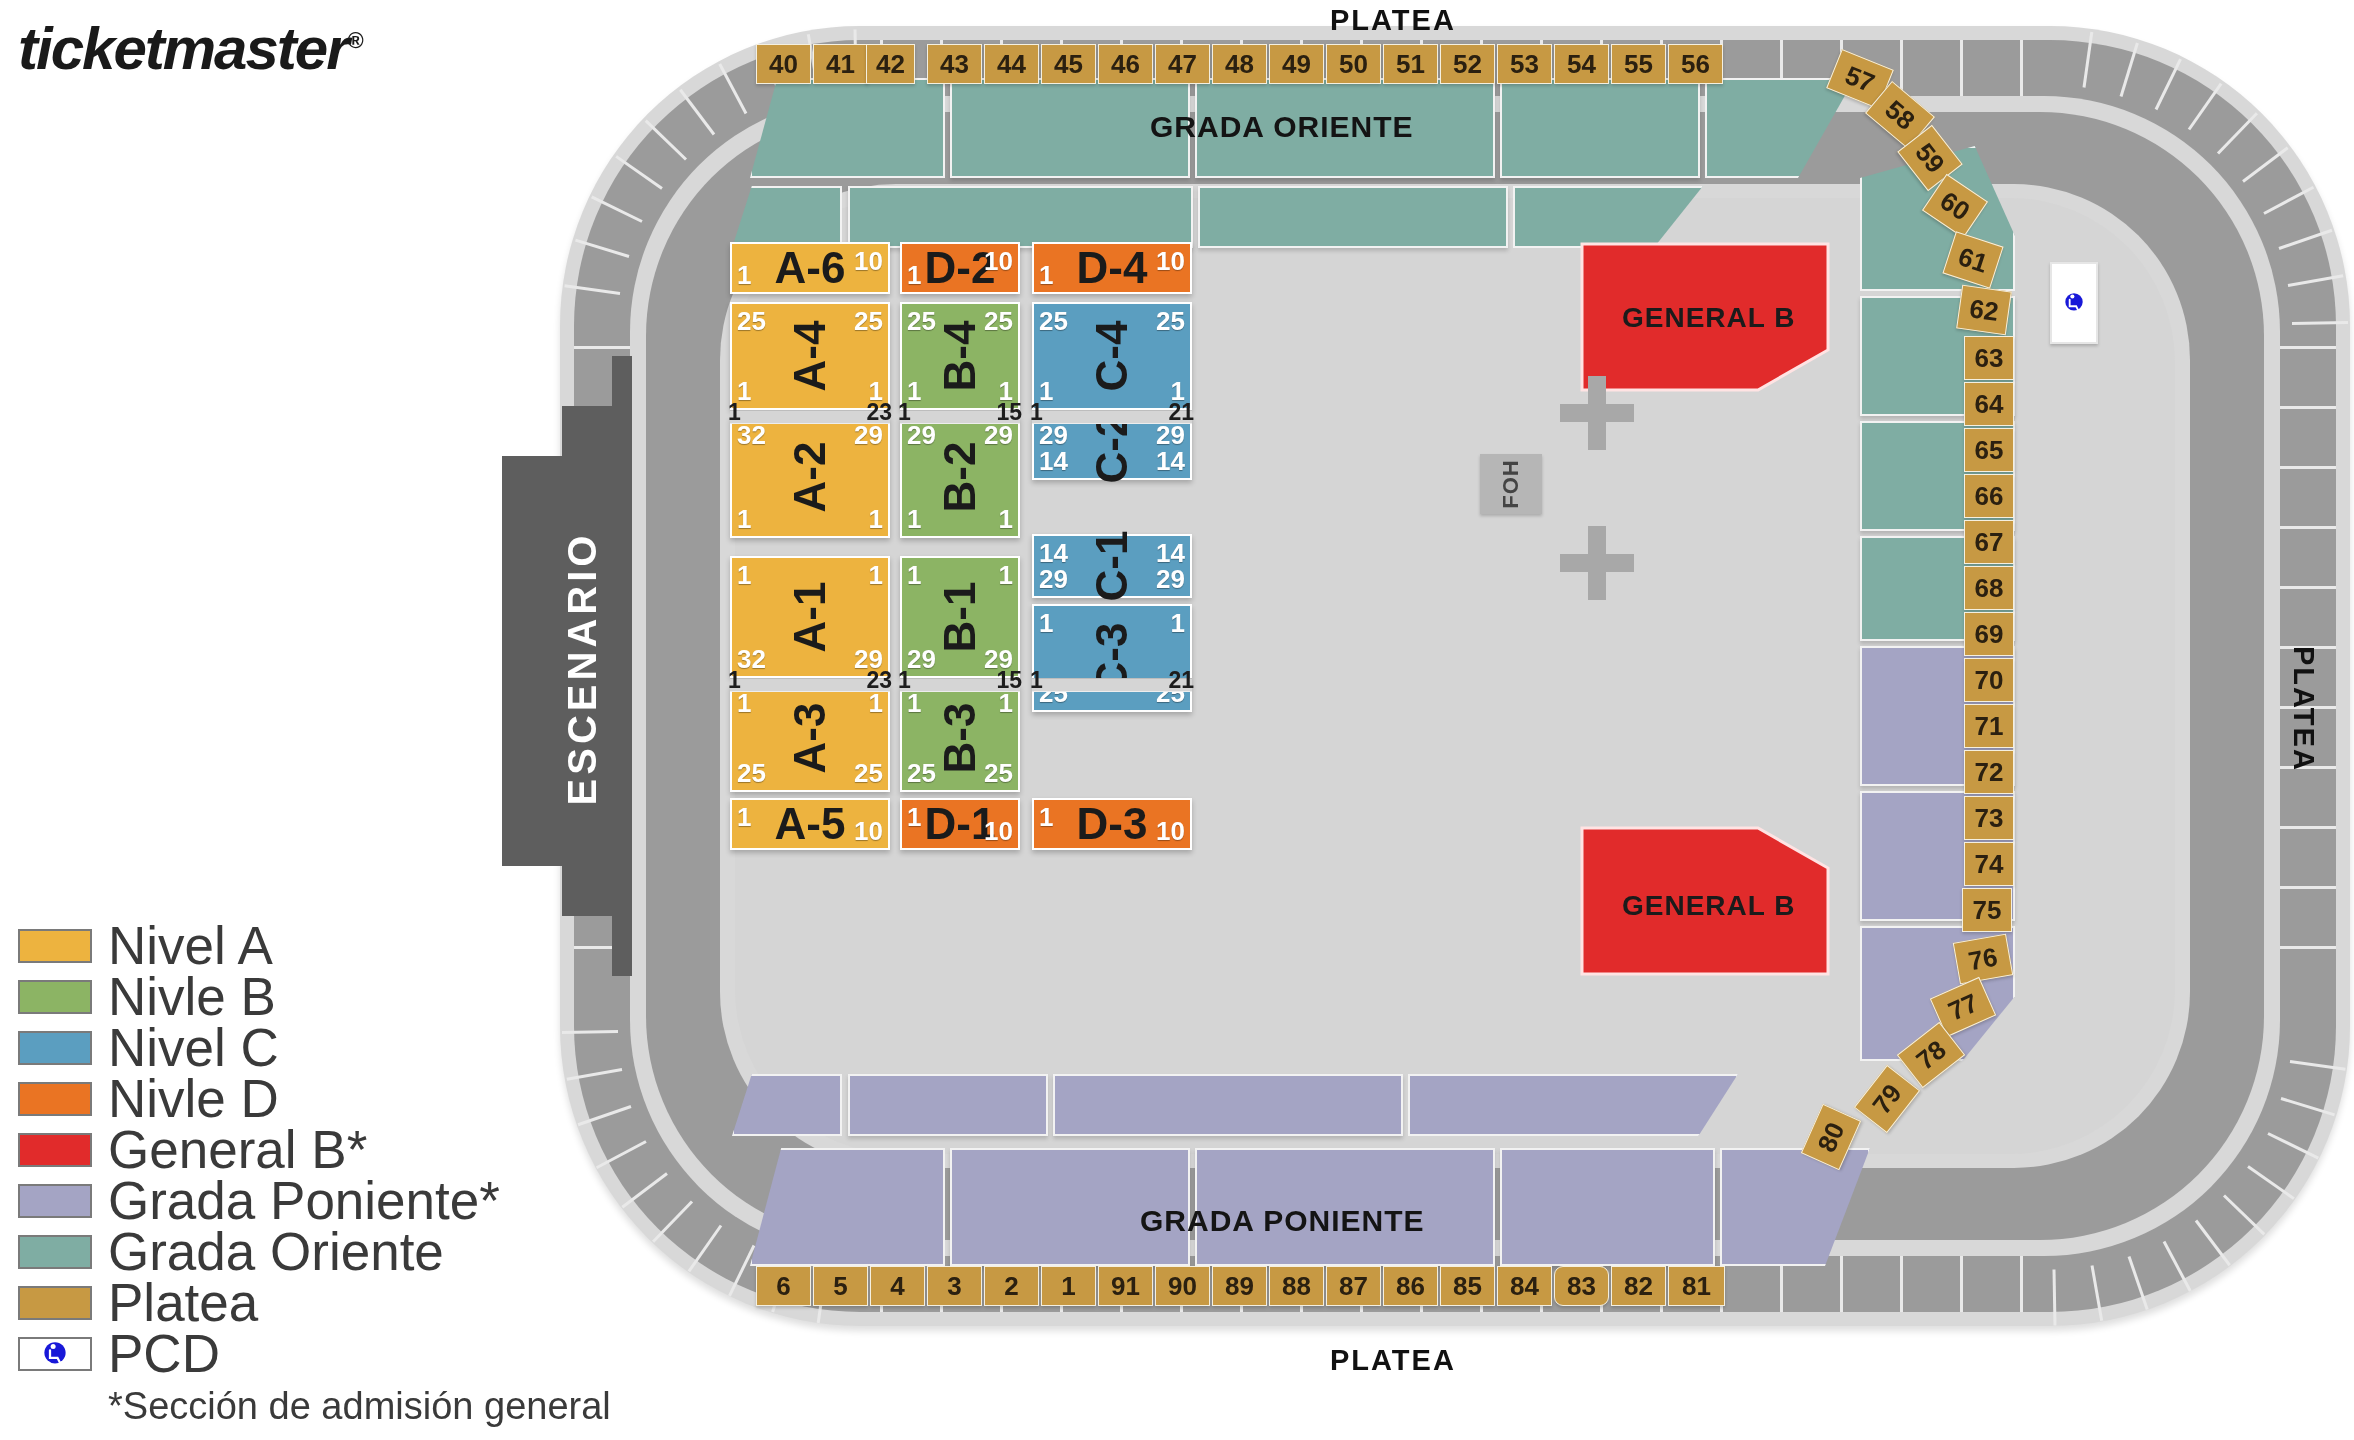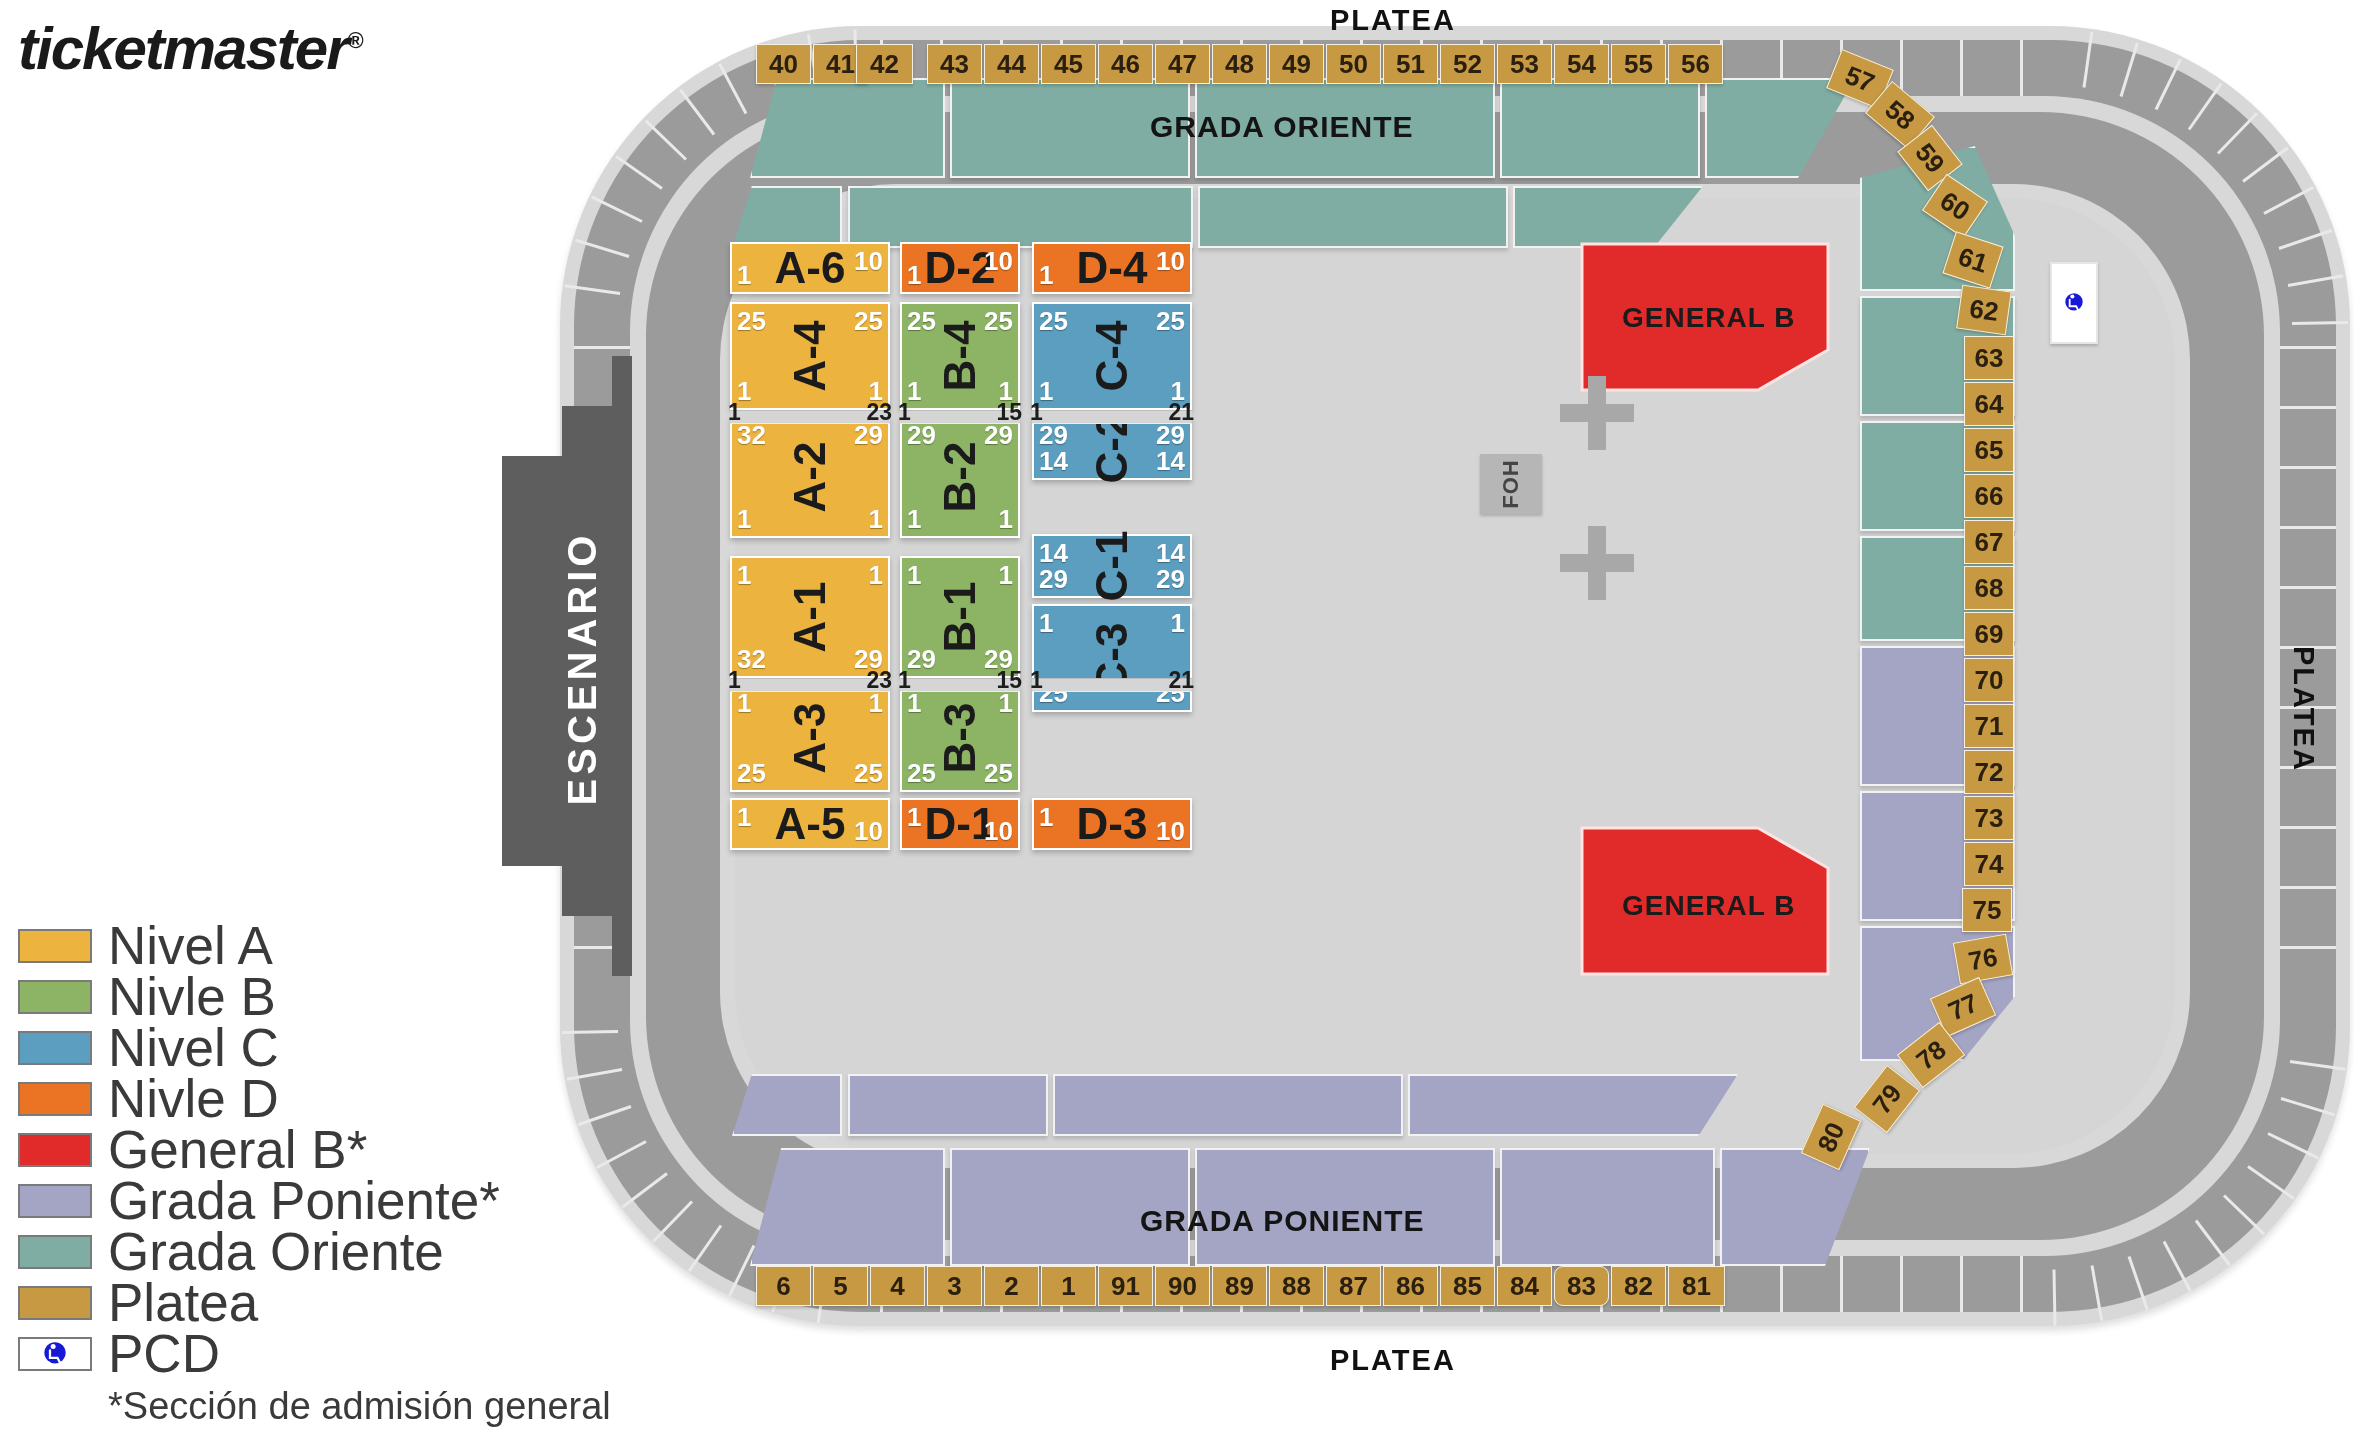--- a/index.html
+++ b/index.html
@@ -291,21 +291,21 @@
       <div class="stand pon" style="left: 1160px; top: 1122px; width: 150px; height: 118px; clip-path: polygon(0px 0px, 100% 0px, 70% 100%, 0px 100%);"></div>
     </div>
 
   <div id="platea-cells">
       <div class="plat" style="position: absolute; left: 196px; top: 18px; width: 55px; height: 40px;">
         <span>40</span>
       </div>
       <div class="plat" style="position: absolute; left: 253px; top: 18px; width: 55px; height: 40px; text-align: right;">
         <span>41</span>
       </div>
-      <div class="plat" style="position: absolute; left: 296px; top: 18px; width: 57px; height: 40px;">
+      <div class="plat" style="position: absolute; left: 306px; top: 18px; width: 49px; height: 40px;">
         <span>42</span>
       </div>
       <div class="plat" style="position: absolute; left: 367px; top: 18px; width: 55px; height: 40px;">
         <span>43</span>
       </div>
       <div class="plat" style="position: absolute; left: 424px; top: 18px; width: 55px; height: 40px;">
         <span>44</span>
       </div>
       <div class="plat" style="position: absolute; left: 481px; top: 18px; width: 55px; height: 40px;">
         <span>45</span>

